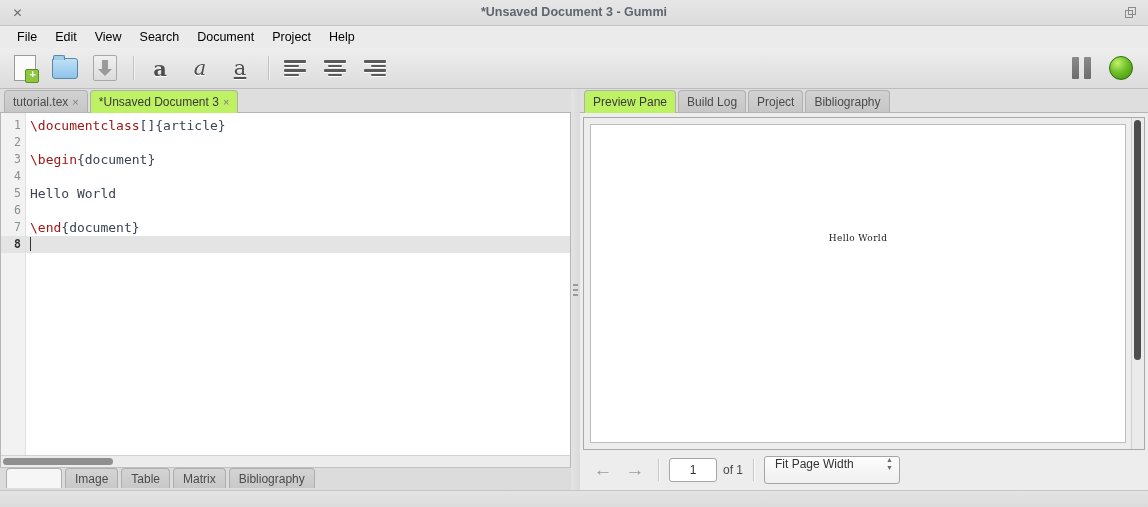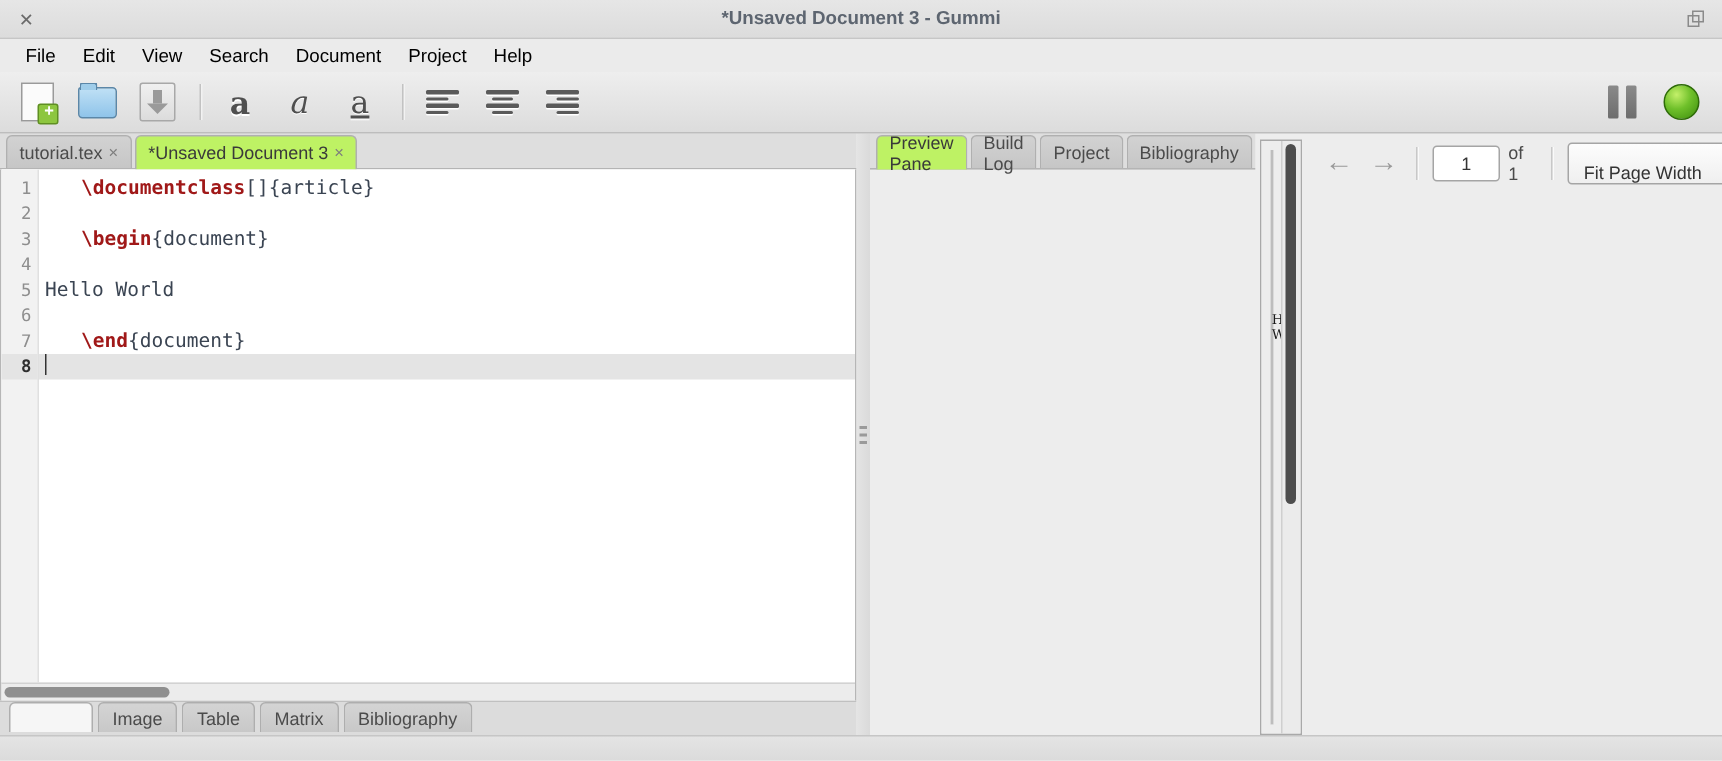--- a/index.html
+++ b/index.html
@@ -81,21 +81,21 @@
      background:radial-gradient(circle at 35% 28%, #c4f06a 0%, #6fc02a 45%, #3c8c0d 100%);
      border:1px solid #2e6b08;}
 
   
   .main{flex:1;display:flex;min-height:0;background:#ededed;}
   .leftpane{width:571px;display:flex;flex-direction:column;min-width:0;}
   .splitter{width:9px;background:linear-gradient(90deg,#e4e4e4,#dadada);
      display:flex;align-items:center;justify-content:center;cursor:col-resize;}
   .grip{display:flex;flex-direction:column;gap:3px;}
   .grip i{display:block;width:5px;height:2px;background:#9a9a9a;}
-  .rightpane{flex:1;display:flex;min-width:0;}
+  .rightpane{flex:1;display:flex;flex-direction:column;min-width:0;}
 
   
   .tabstrip{height:23px;flex:0 0 23px;display:flex;align-items:flex-end;
      padding-left:4px;background:#dedede;border-bottom:1px solid #b4b4b4;}
   .tab{height:21px;display:flex;align-items:center;gap:4px;padding:0 8px;
      font-size:12px;color:#4b4b4b;background:linear-gradient(#d2d2d2,#c6c6c6);
      border:1px solid #b0b0b0;border-bottom:none;border-radius:4px 4px 0 0;margin-right:2px;cursor:default;}
   .tab.active{background:#bef264;color:#3a3a3a;border-color:#b0b0b0;
      position:relative;top:1px;height:22px;}
   .tab .x{font-size:11px;color:#7d7d7d;}
@@ -106,21 +106,21 @@
   .editor{flex:1;display:flex;min-height:0;overflow:hidden;position:relative;background:#fff;}
   .gutter{width:24px;background:#f2f2f2;border-right:1px solid #e0e0e0;
      padding-top:4px;text-align:right;flex:0 0 24px;}
   .gutter div{height:17px;line-height:17px;padding-right:4px;font-size:11.5px;
      color:#8e8e8e;font-family:"DejaVu Sans Mono",monospace;}
   .gutter div.cur{color:#2f2f2f;font-weight:bold;background:#e4e4e4;}
   .code{flex:1;padding-top:4px;font-family:"DejaVu Sans Mono",monospace;
      font-size:13px;position:relative;}
   .code .ln{height:17px;line-height:17px;padding-left:4px;white-space:pre;color:#3a4452;}
   .code .ln.cur{background:#e4e4e4;}
-  .cmd{color:#a01818;font-weight:bold;margin-left:24px;}
+  .cmd{color:#a01818;font-weight:normal;}
   .caret{display:inline-block;width:1px;height:14px;background:#333;vertical-align:-2px;
      animation:bl 1.1s step-end infinite;}
   @keyframes bl{50%{opacity:0}}
   .hscroll{height:11px;flex:0 0 11px;background:#ececec;border-top:1px solid #d2d2d2;
      position:relative;}
   .hscroll .thumb{position:absolute;left:2px;top:2px;height:7px;width:110px;
      background:#8f8f8f;border-radius:4px;}
 
   
   .bottomtabs{height:22px;flex:0 0 22px;display:flex;align-items:flex-start;padding-left:6px;
@@ -144,21 +144,21 @@
      background:#4d4d4d;border-radius:4px;}
 
   .pvtoolbar{height:40px;flex:0 0 40px;display:flex;align-items:center;gap:6px;
      padding:0 10px;background:#ededed;}
   .navarrow{width:26px;height:26px;display:flex;align-items:center;justify-content:center;
      cursor:default;color:#9a9a9a;font-size:19px;}
   .vsep{width:1px;height:22px;background:#c8c8c8;box-shadow:1px 0 0 #fafafa;margin:0 4px;}
   .pagefield{width:46px;height:22px;border:1px solid #a5a5a5;background:#fff;border-radius:3px;
      text-align:center;font-size:12px;color:#333;line-height:22px;}
   .oftxt{font-size:12px;color:#4a4a4a;}
-  .zoomsel{height:26px;min-width:118px;display:flex;align-items:flex-end;justify-content:space-between;
+  .zoomsel{height:26px;min-width:118px;display:flex;align-items:flex-start;justify-content:space-between;
      gap:25px;padding:0 6px 0 10px;border:1px solid #a5a5a5;border-radius:3px;
      background:linear-gradient(#fdfdfd,#efefef);font-size:12px;color:#333;cursor:default;}
   .spin{display:flex;flex-direction:column;gap:2px;color:#6a6a6a;font-size:7px;line-height:6px;}
 
   .statusbar{height:16px;flex:0 0 16px;background:linear-gradient(#e4e4e4,#dbdbdb);
      border-top:1px solid #c6c6c6;}
 </style>
 </head>
 <body>
 

